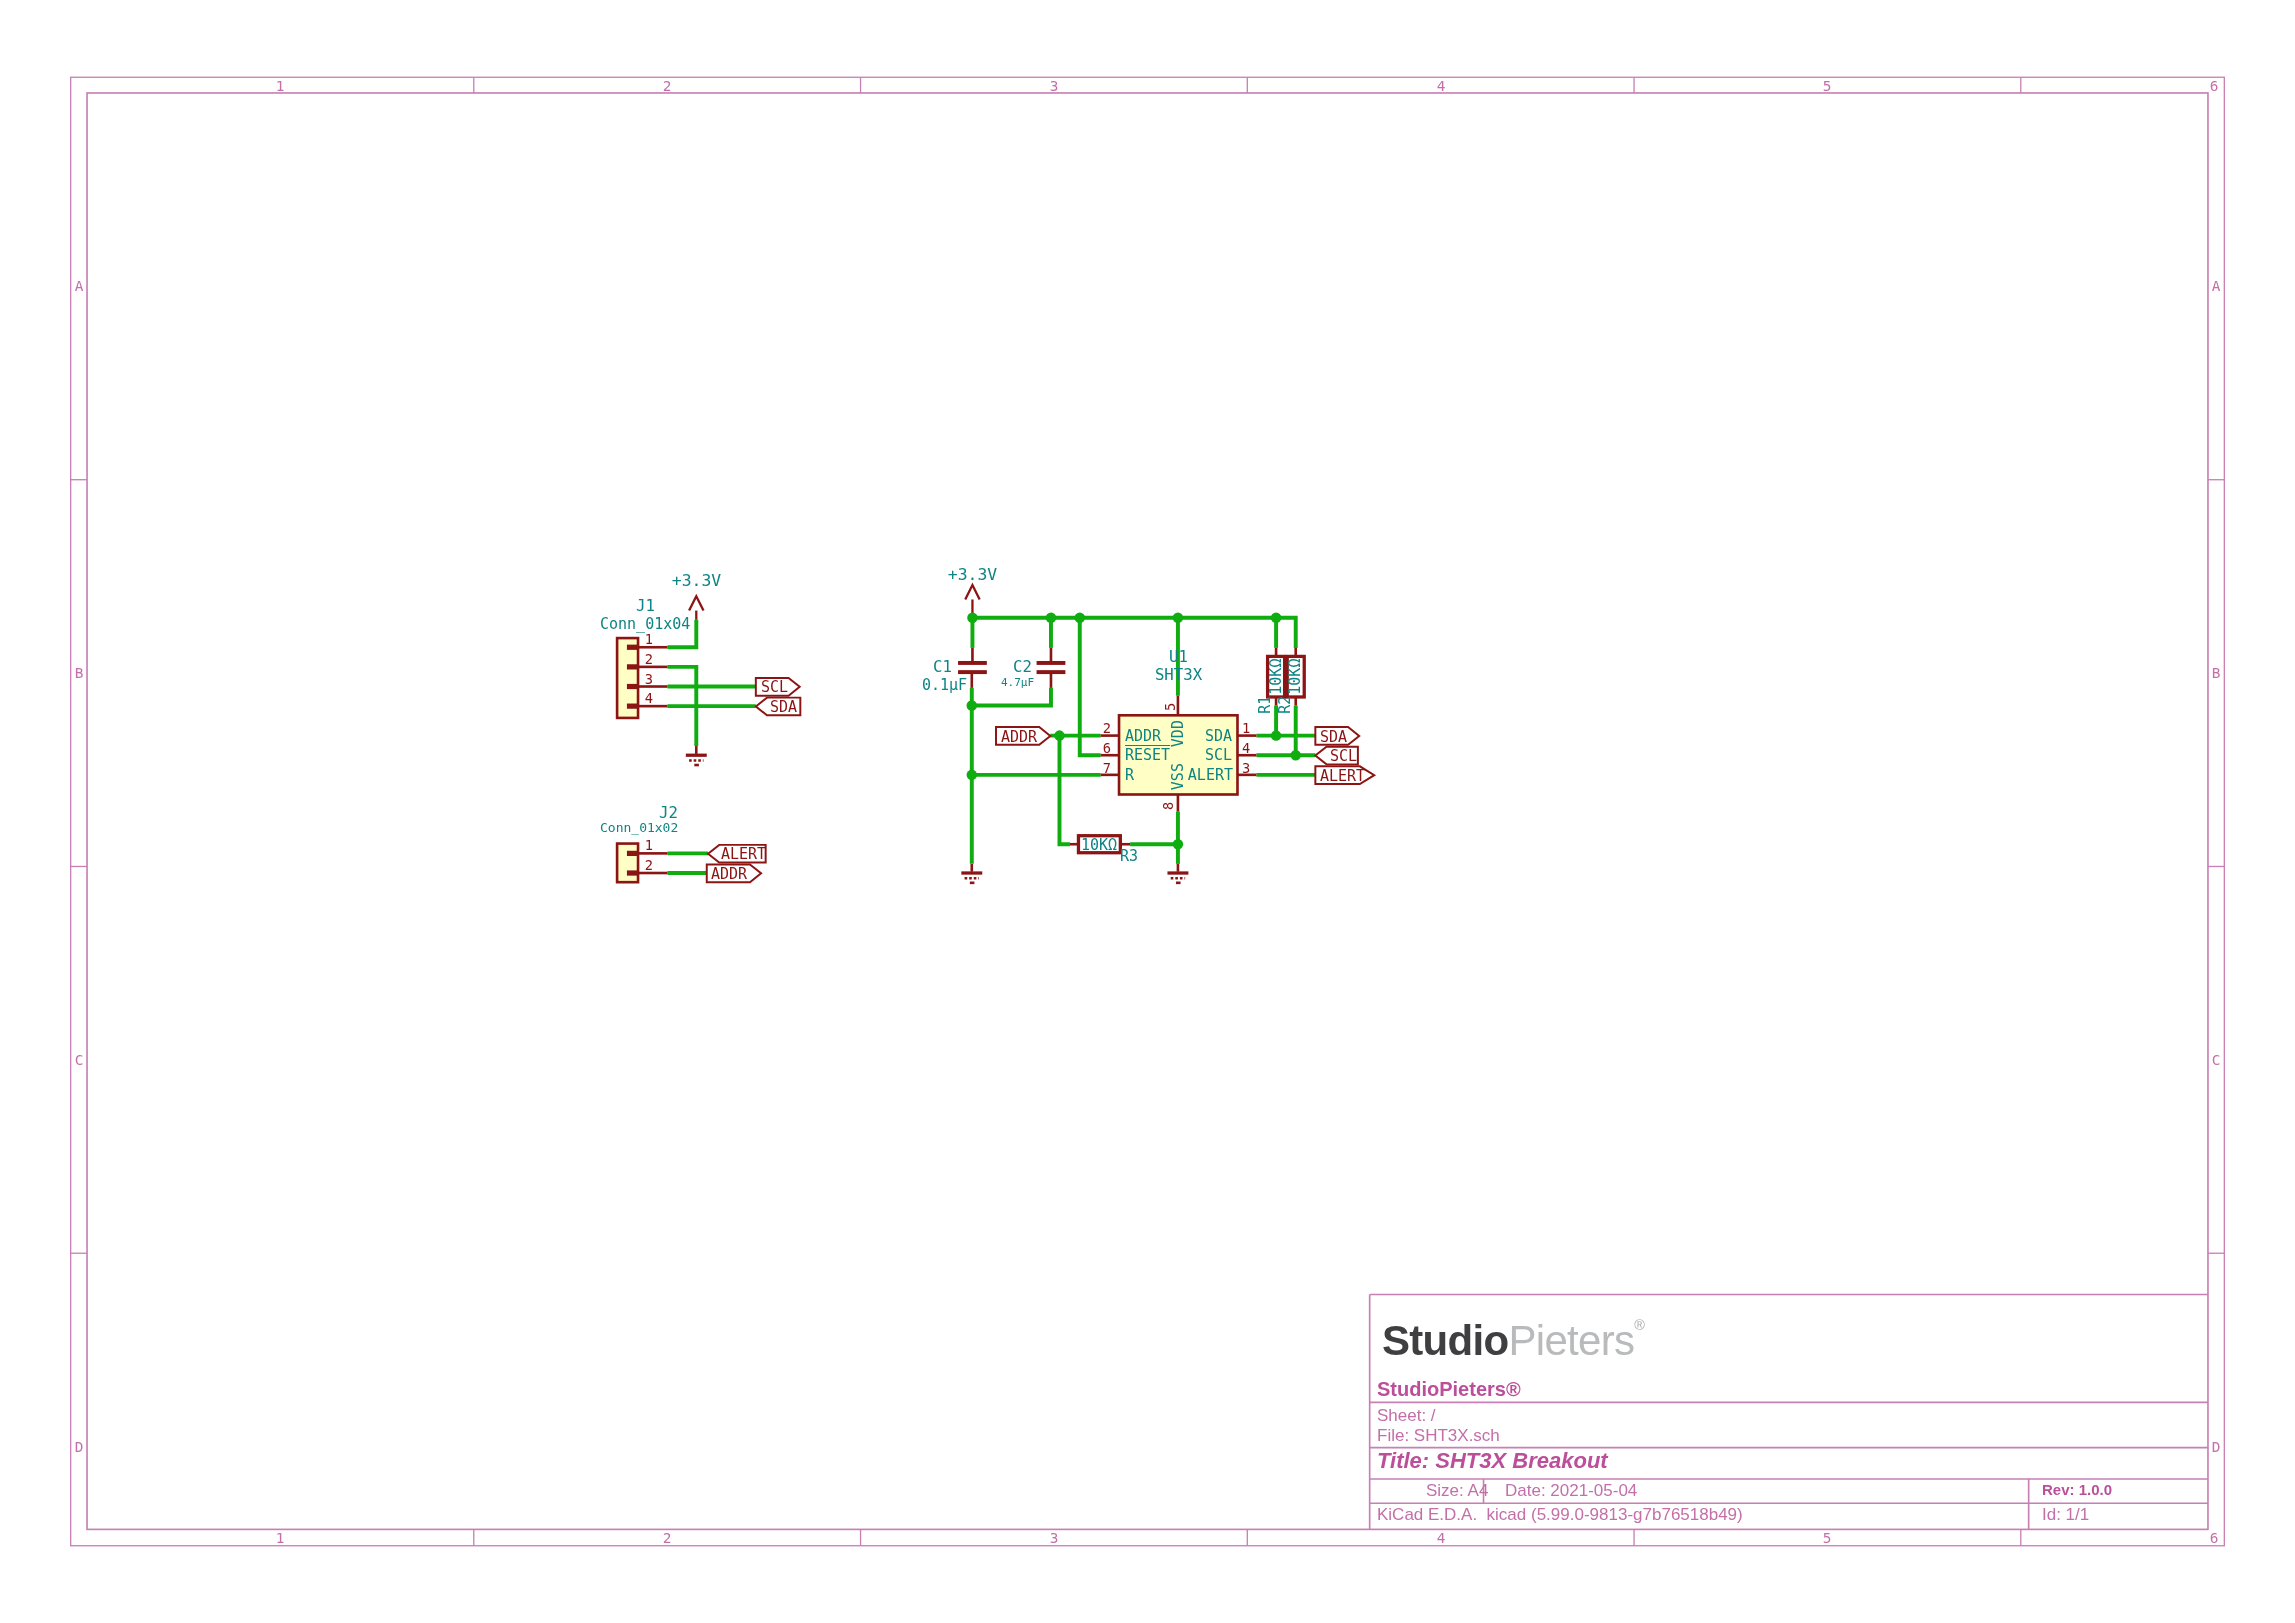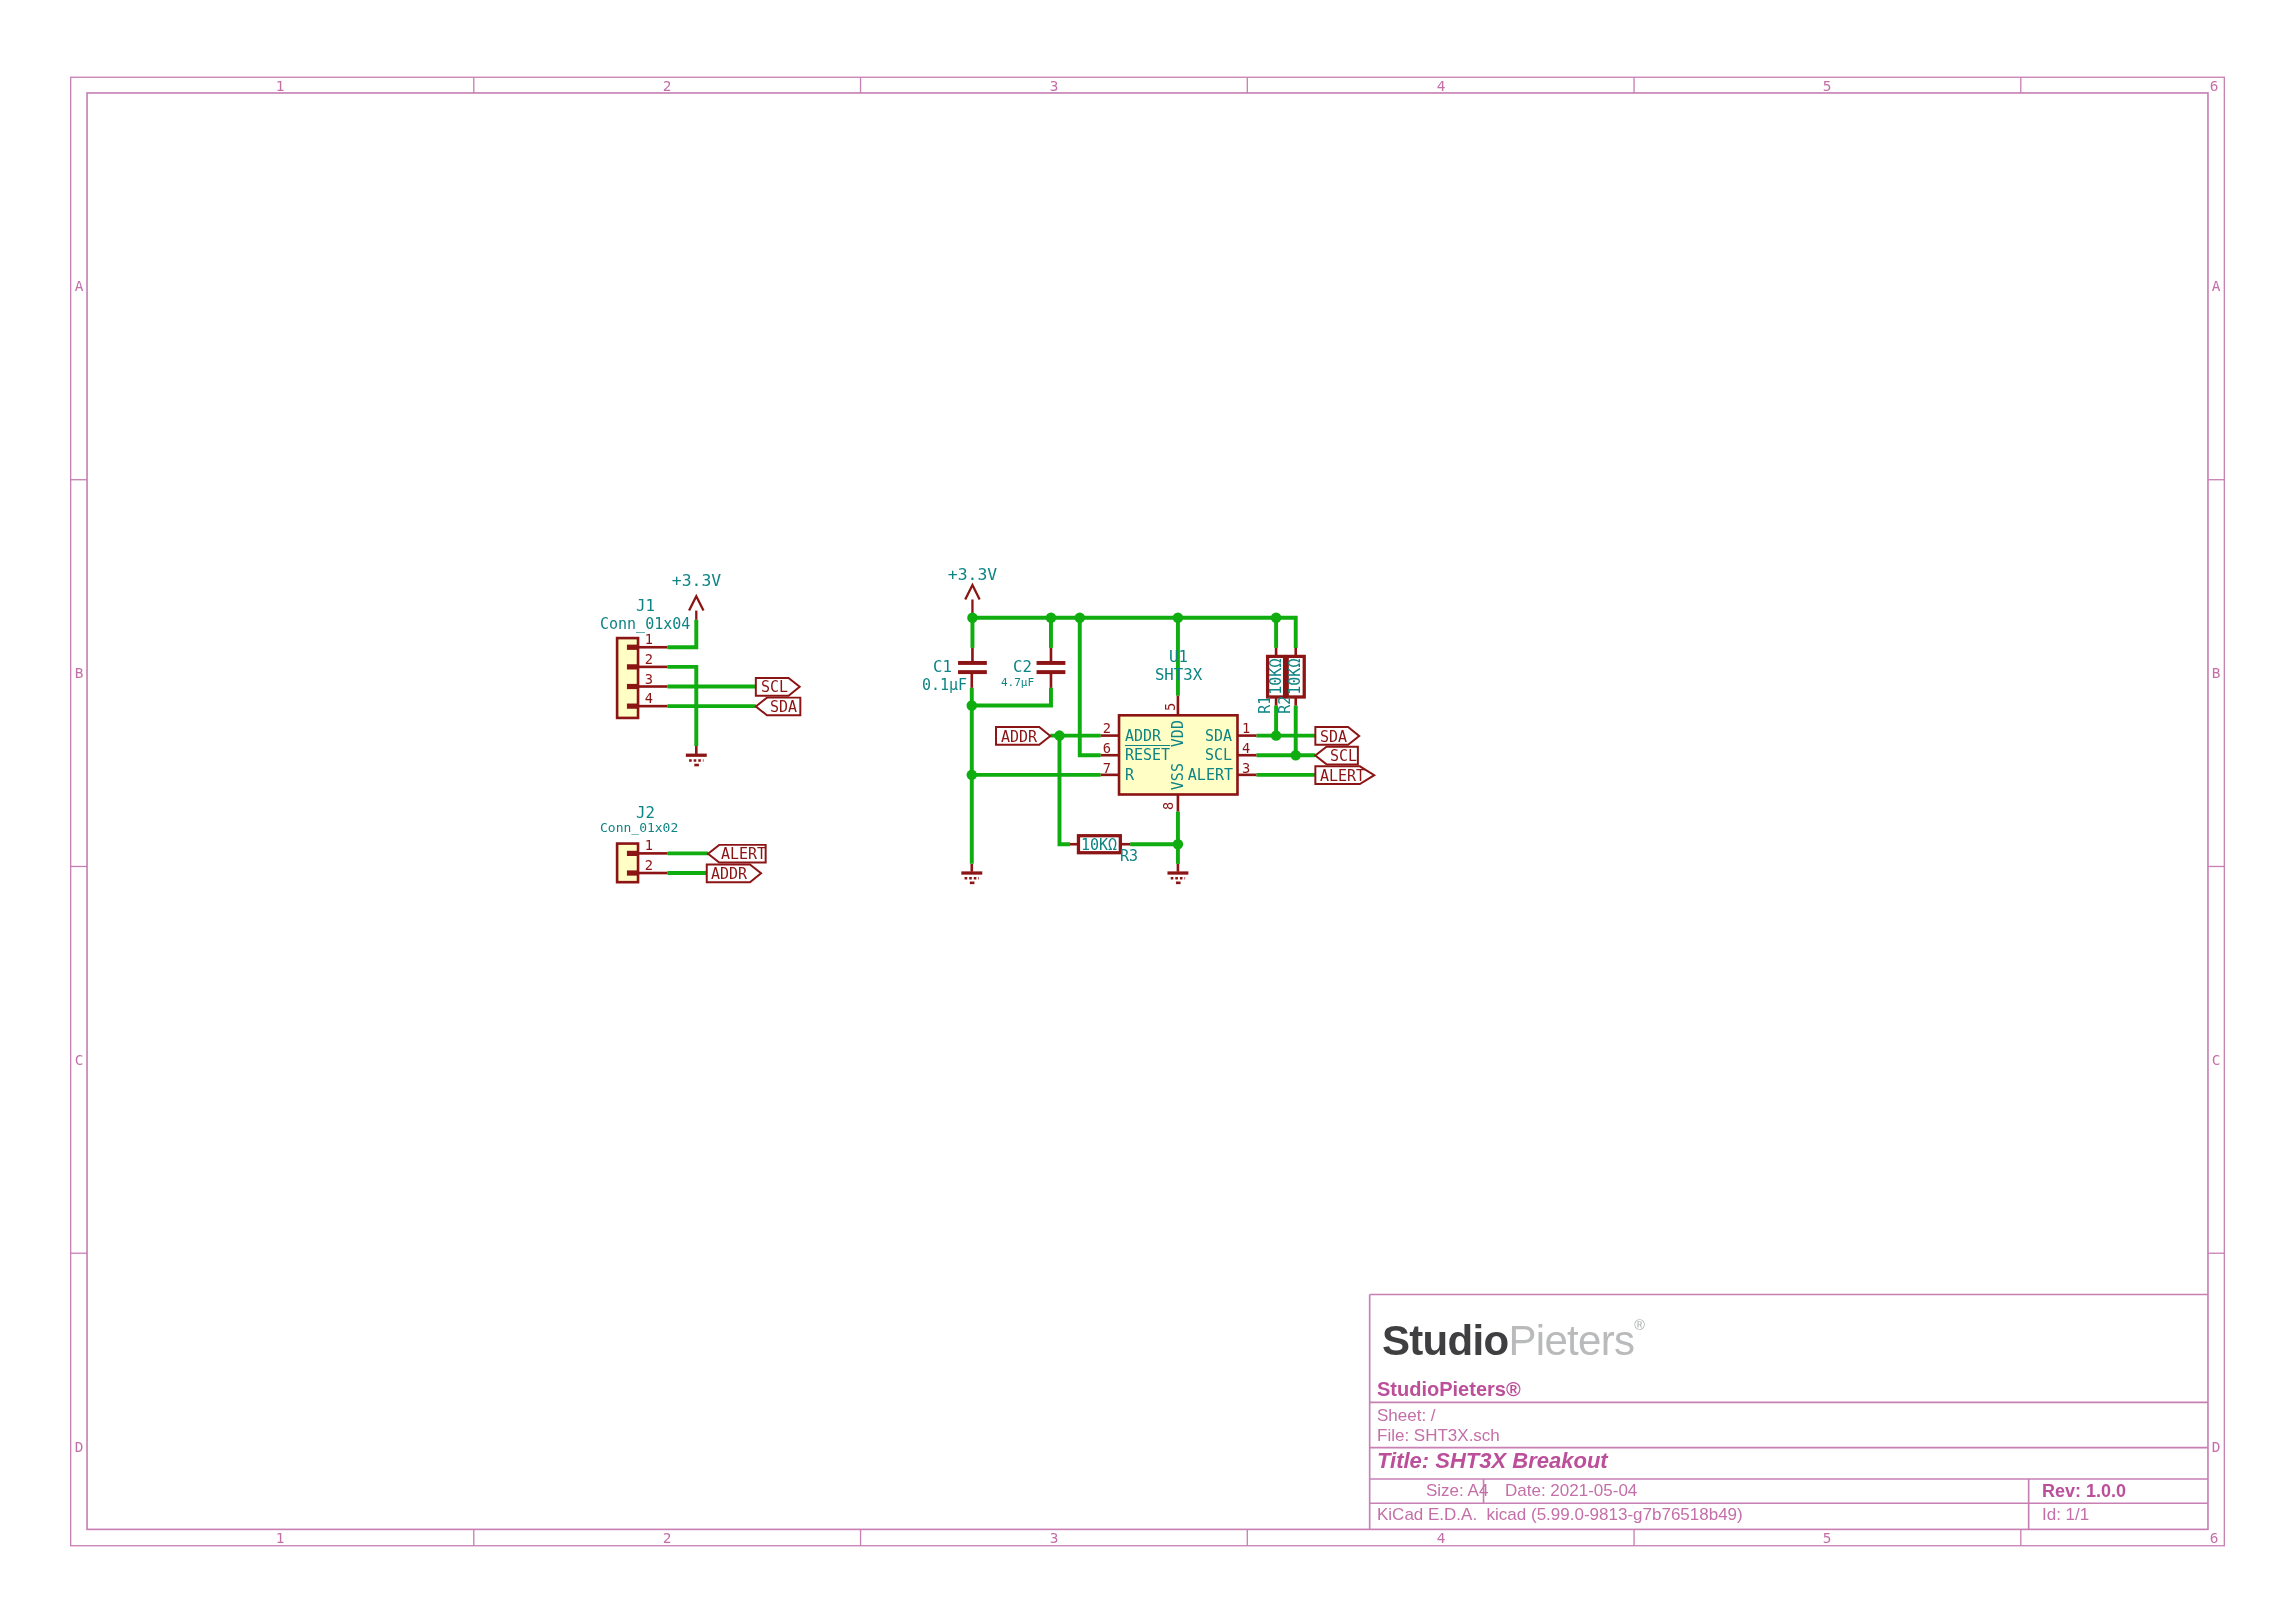--- a/index.html
+++ b/index.html
@@ -236,21 +236,21 @@
 <span class="txt t ctr" style="left:664px;top:572px;width:65px;font-size:16.4px">+3.3V</span>
 <span class="txt t" style="left:636px;top:597px">J1</span>
 <span class="txt t" style="left:600px;top:616px;font-size:15px">Conn_01x04</span>
 <span class="txt pn ctr" style="left:643px;top:632px;width:11.8px">1</span>
 <span class="txt pn ctr" style="left:643px;top:652px;width:11.8px">2</span>
 <span class="txt pn ctr" style="left:643px;top:672px;width:11.8px">3</span>
 <span class="txt pn ctr" style="left:643px;top:691px;width:11.8px">4</span>
 <span class="txt lb" style="left:761px;top:679px">SCL</span>
 <span class="txt lb" style="left:770px;top:699px">SDA</span>
 
-<span class="txt t" style="left:636px;top:804px">J2</span>
+<span class="txt t" style="left:659px;top:804px">J2</span>
 <span class="txt t" style="left:600px;top:821px;font-size:13px">Conn_01x02</span>
 <span class="txt pn ctr" style="left:643px;top:838px;width:11.8px">1</span>
 <span class="txt pn ctr" style="left:643px;top:858px;width:11.8px">2</span>
 <span class="txt lb" style="left:721px;top:846px">ALERT</span>
 <span class="txt lb" style="left:711px;top:866px">ADDR</span>
 
 <span class="txt t ctr" style="left:940px;top:566px;width:65px;font-size:16.4px">+3.3V</span>
 <span class="txt t" style="left:933px;top:658px">C1</span>
 <span class="txt t" style="left:922px;top:677px;font-size:15px">0.1µF</span>
 <span class="txt t" style="left:1013px;top:658px">C2</span>
@@ -287,18 +287,18 @@
 <span class="txt lb" style="left:1330px;top:748px">SCL</span>
 <span class="txt lb" style="left:1320px;top:768px">ALERT</span>
 
 <div class="txt logo" style="left:1382px;top:1317px"><span class="b">Studio</span><span class="l">Pieters</span><span class="reg">®</span></div>
 <span class="txt tbb" style="left:1377px;top:1378px;font-size:20px">StudioPieters®</span>
 <span class="txt tb" style="left:1377px;top:1406px">Sheet: /</span>
 <span class="txt tb" style="left:1377px;top:1426px">File: SHT3X.sch</span>
 <span class="txt tbb title-big" style="left:1377px;top:1448px">Title: SHT3X Breakout</span>
 <span class="txt tb" style="left:1426px;top:1481px">Size: A4</span>
 <span class="txt tb" style="left:1505px;top:1481px">Date: 2021-05-04</span>
-<span class="txt tbb" style="left:2042px;top:1481px;font-size:18px">Rev: 1.0.0</span>
+<span class="txt tbb" style="left:2042px;top:1481px;font-size:15px">Rev: 1.0.0</span>
 <span class="txt tb" style="left:1377px;top:1505px">KiCad E.D.A.  kicad (5.99.0-9813-g7b76518b49)</span>
 <span class="txt tb" style="left:2042px;top:1505px">Id: 1/1</span>
 
 </div>
 
 
 </body></html>

